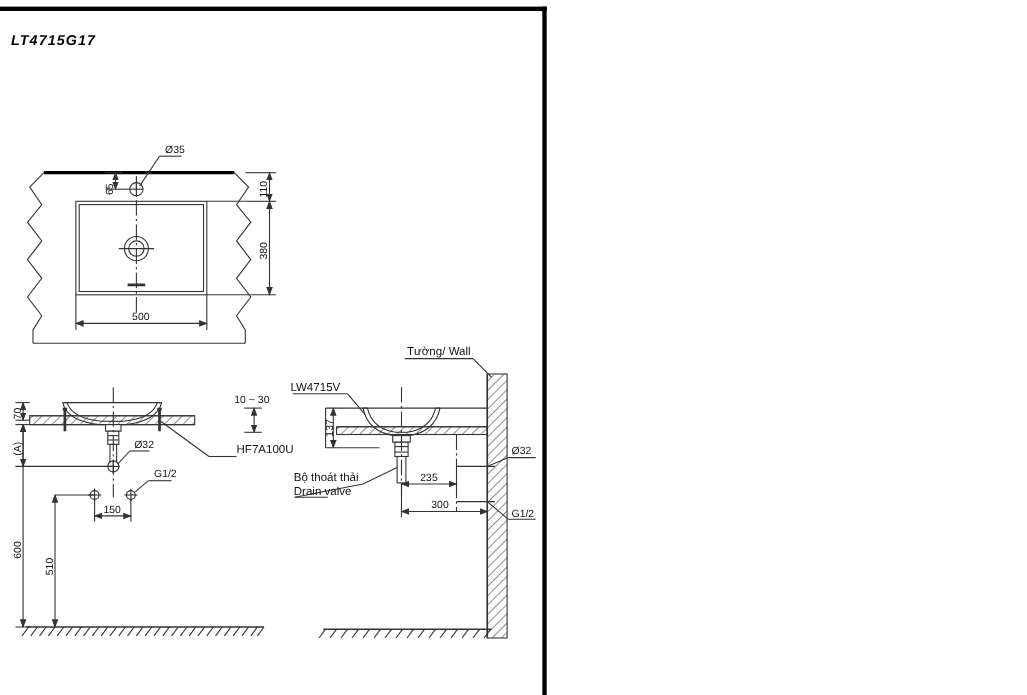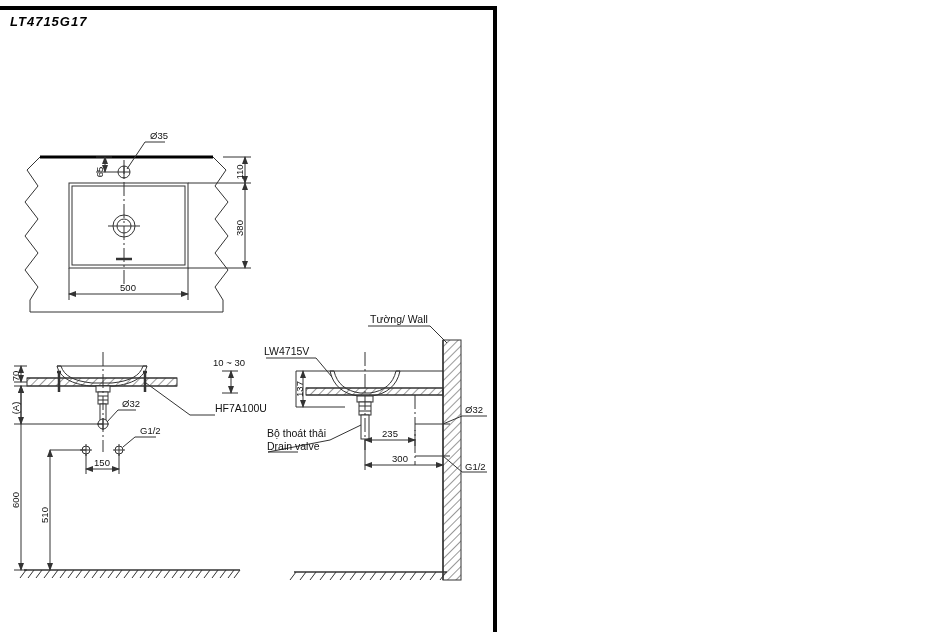--- a/index.html
+++ b/index.html
@@ -14,21 +14,21 @@
 
   
   #left-panel {
     position:absolute; left:0; top:0; width:497px; height:632px;
   }
   #topbar {
     position:absolute; left:0; top:6px; width:497px; height:4px;
     background:#000;
   }
   #model-code {
-    position:absolute; left:10px; top:14px;
+    position:absolute; left:10px; top:29px;
     font-style: italic; font-weight: bold; font-size: 13px;
     letter-spacing: 1px; color:#000;
   }
   #frame-right { position:absolute; left:493px; top:6px; width:4px; height:626px; background:#000; }
 
   .svgwrap { position:absolute; left:0; top:0; }
 
   
   #right-panel {
     position:absolute; left:497px; top:0; width:437px; height:632px;

